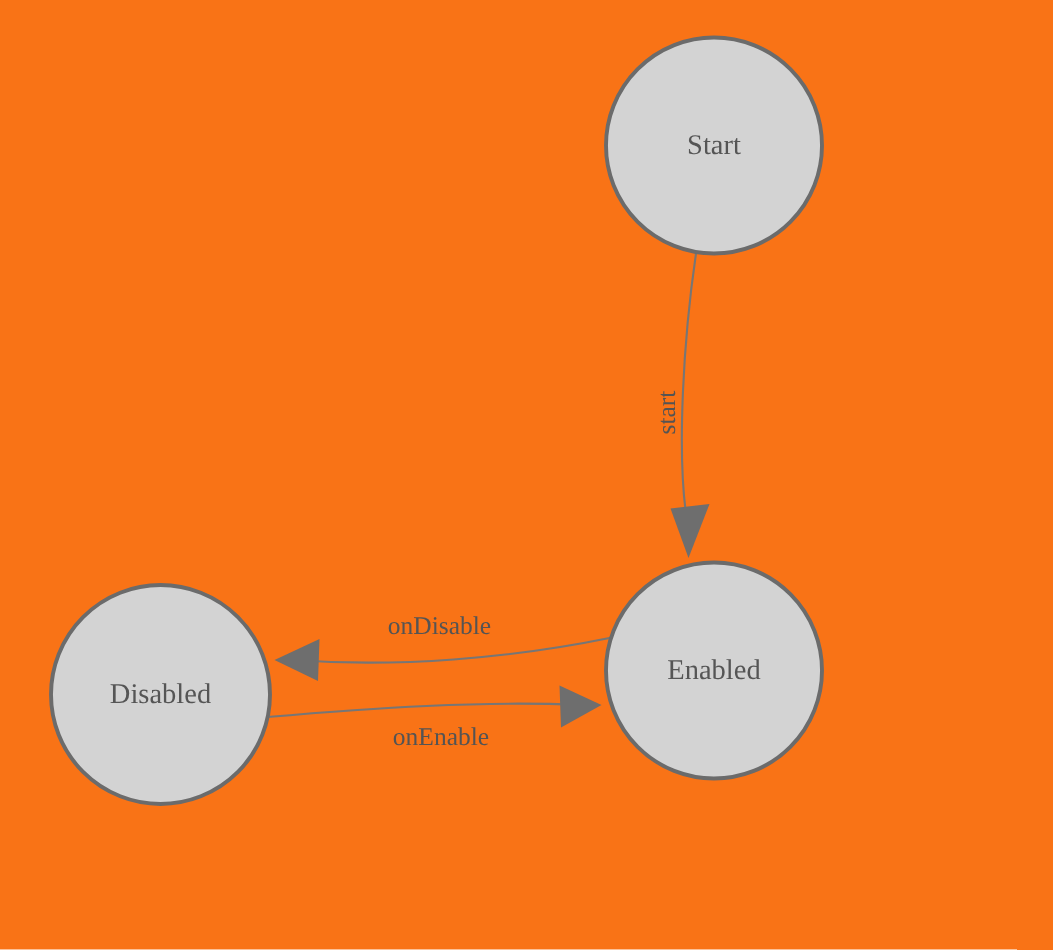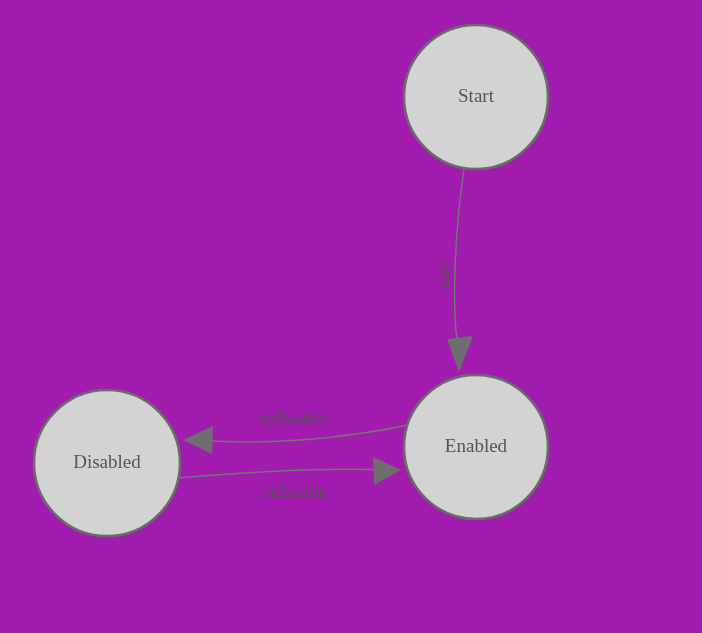--- a/index.html
+++ b/index.html
@@ -10,21 +10,21 @@
   body {
     width: 702px;
     height: 633px;
     font-family: "Liberation Serif", serif;
     overflow: hidden;
   }
   #diagram-canvas {
     position: relative;
     width: 702px;
     height: 633px;
-    background: #a21caf;
+    background: #f97316;
   }
   #state-diagram-svg {
     position: absolute;
     top: 0;
     left: 0;
     display: block;
   }
   .node-shape {
     fill: #d3d3d3;
     stroke: #6b6b6b;

